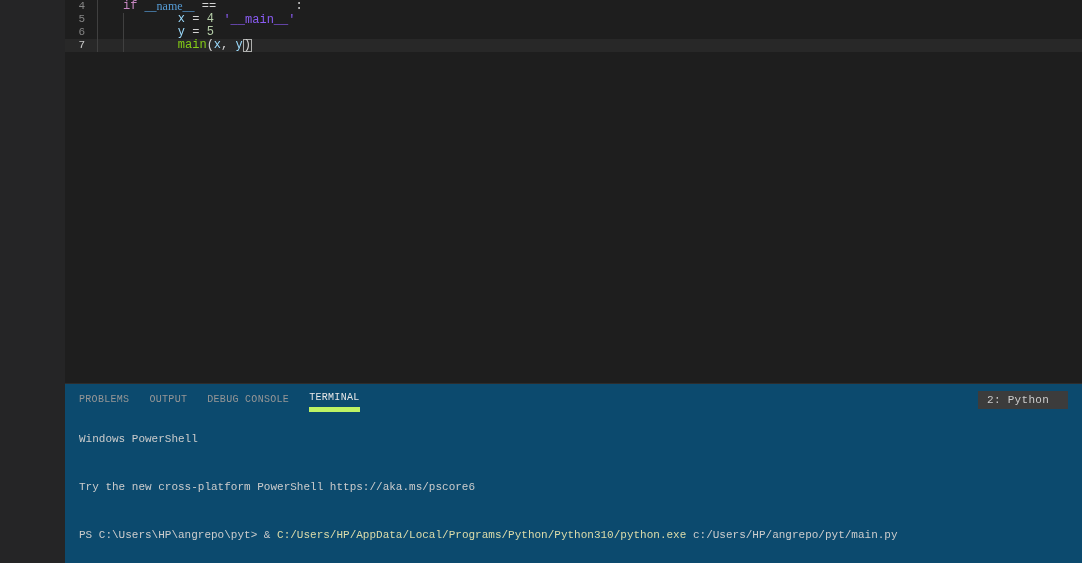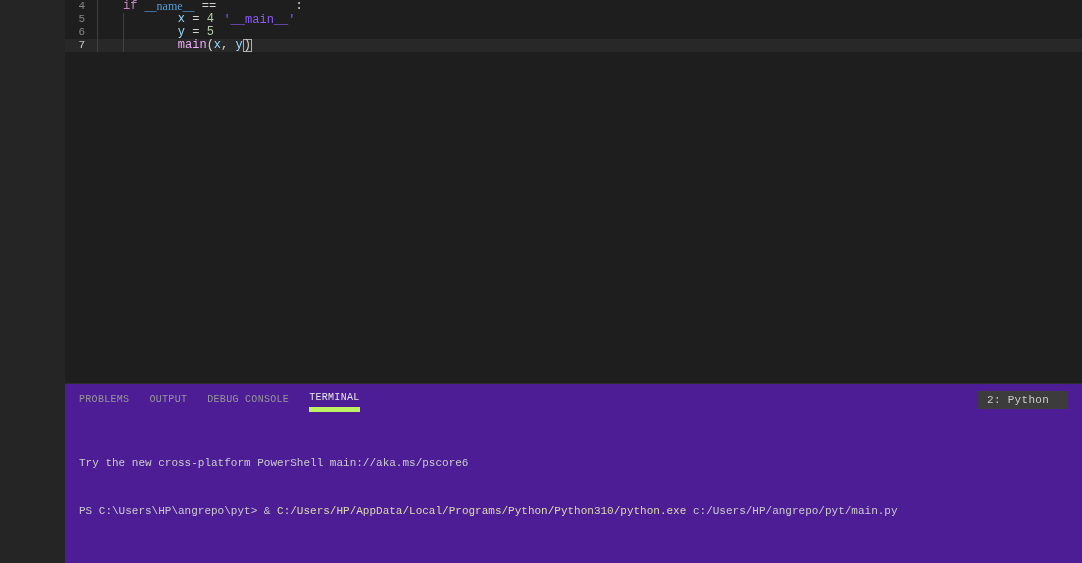--- a/index.html
+++ b/index.html
@@ -57,33 +57,33 @@
       display: flex;
       align-items: center;
       height: 13px;
     }
     .tok-kw { color: #c586c0; }
     .tok-var { color: #9cdcfe; }
     .tok-builtin { color: #569cd6; font-family: Liberation Serif, serif; }
     .tok-op { color: #d4d4d4; }
     .tok-num { color: #b5cea8; }
     .tok-str { color: #8b5cf6; margin-top: 28px; }
-    .tok-fn { color: #f0abfc; }
+    .tok-fn { color: #84cc16; }
     .tok-plain { color: #d4d4d4; }
     .cursor-box {
       border: 1px solid #aeafad;
       display: inline-block;
       height: 13px;
       line-height: 11px;
       padding: 0;
       margin: 0;
     }
     .panel {
       height: 180px;
-      background: #4c1d95;
+      background: #0c4a6e;
       border-top: 1px solid #2d2d2d;
       display: flex;
       flex-direction: column;
     }
     .panel-tabs-row {
       display: flex;
       align-items: center;
       height: 31px;
       padding: 0 14px;
       font-size: 10px;
@@ -160,22 +160,23 @@
     <div class="panel-tabs-row">
       <div class="panel-tab">PROBLEMS</div>
       <div class="panel-tab">OUTPUT</div>
       <div class="panel-tab">DEBUG CONSOLE</div>
       <div class="panel-tab active">TERMINAL</div>
       <div class="panel-right">
         <div class="terminal-selector">2: Python</div>
       </div>
     </div>
     <div class="terminal-body">
+<div class="term-line">Windows PowerShell</div>
 <div class="term-blank"></div>
-<div class="term-line">Try the new cross-platform PowerShell main://aka.ms/pscore6</div>
+<div class="term-line">Try the new cross-platform PowerShell https://aka.ms/pscore6</div>
 <div class="term-blank"></div>
 <div class="term-line"><span>PS C:\Users\HP\angrepo\pyt&gt; &amp; </span><span class="term-hl">C:/Users/HP/AppData/Local/Programs/Python/Python310/python.exe</span><span> c:/Users/HP/angrepo/pyt/main.py</span></div>
 
 
     </div>
   </div>
 
 </div>
 
 </body></html>

